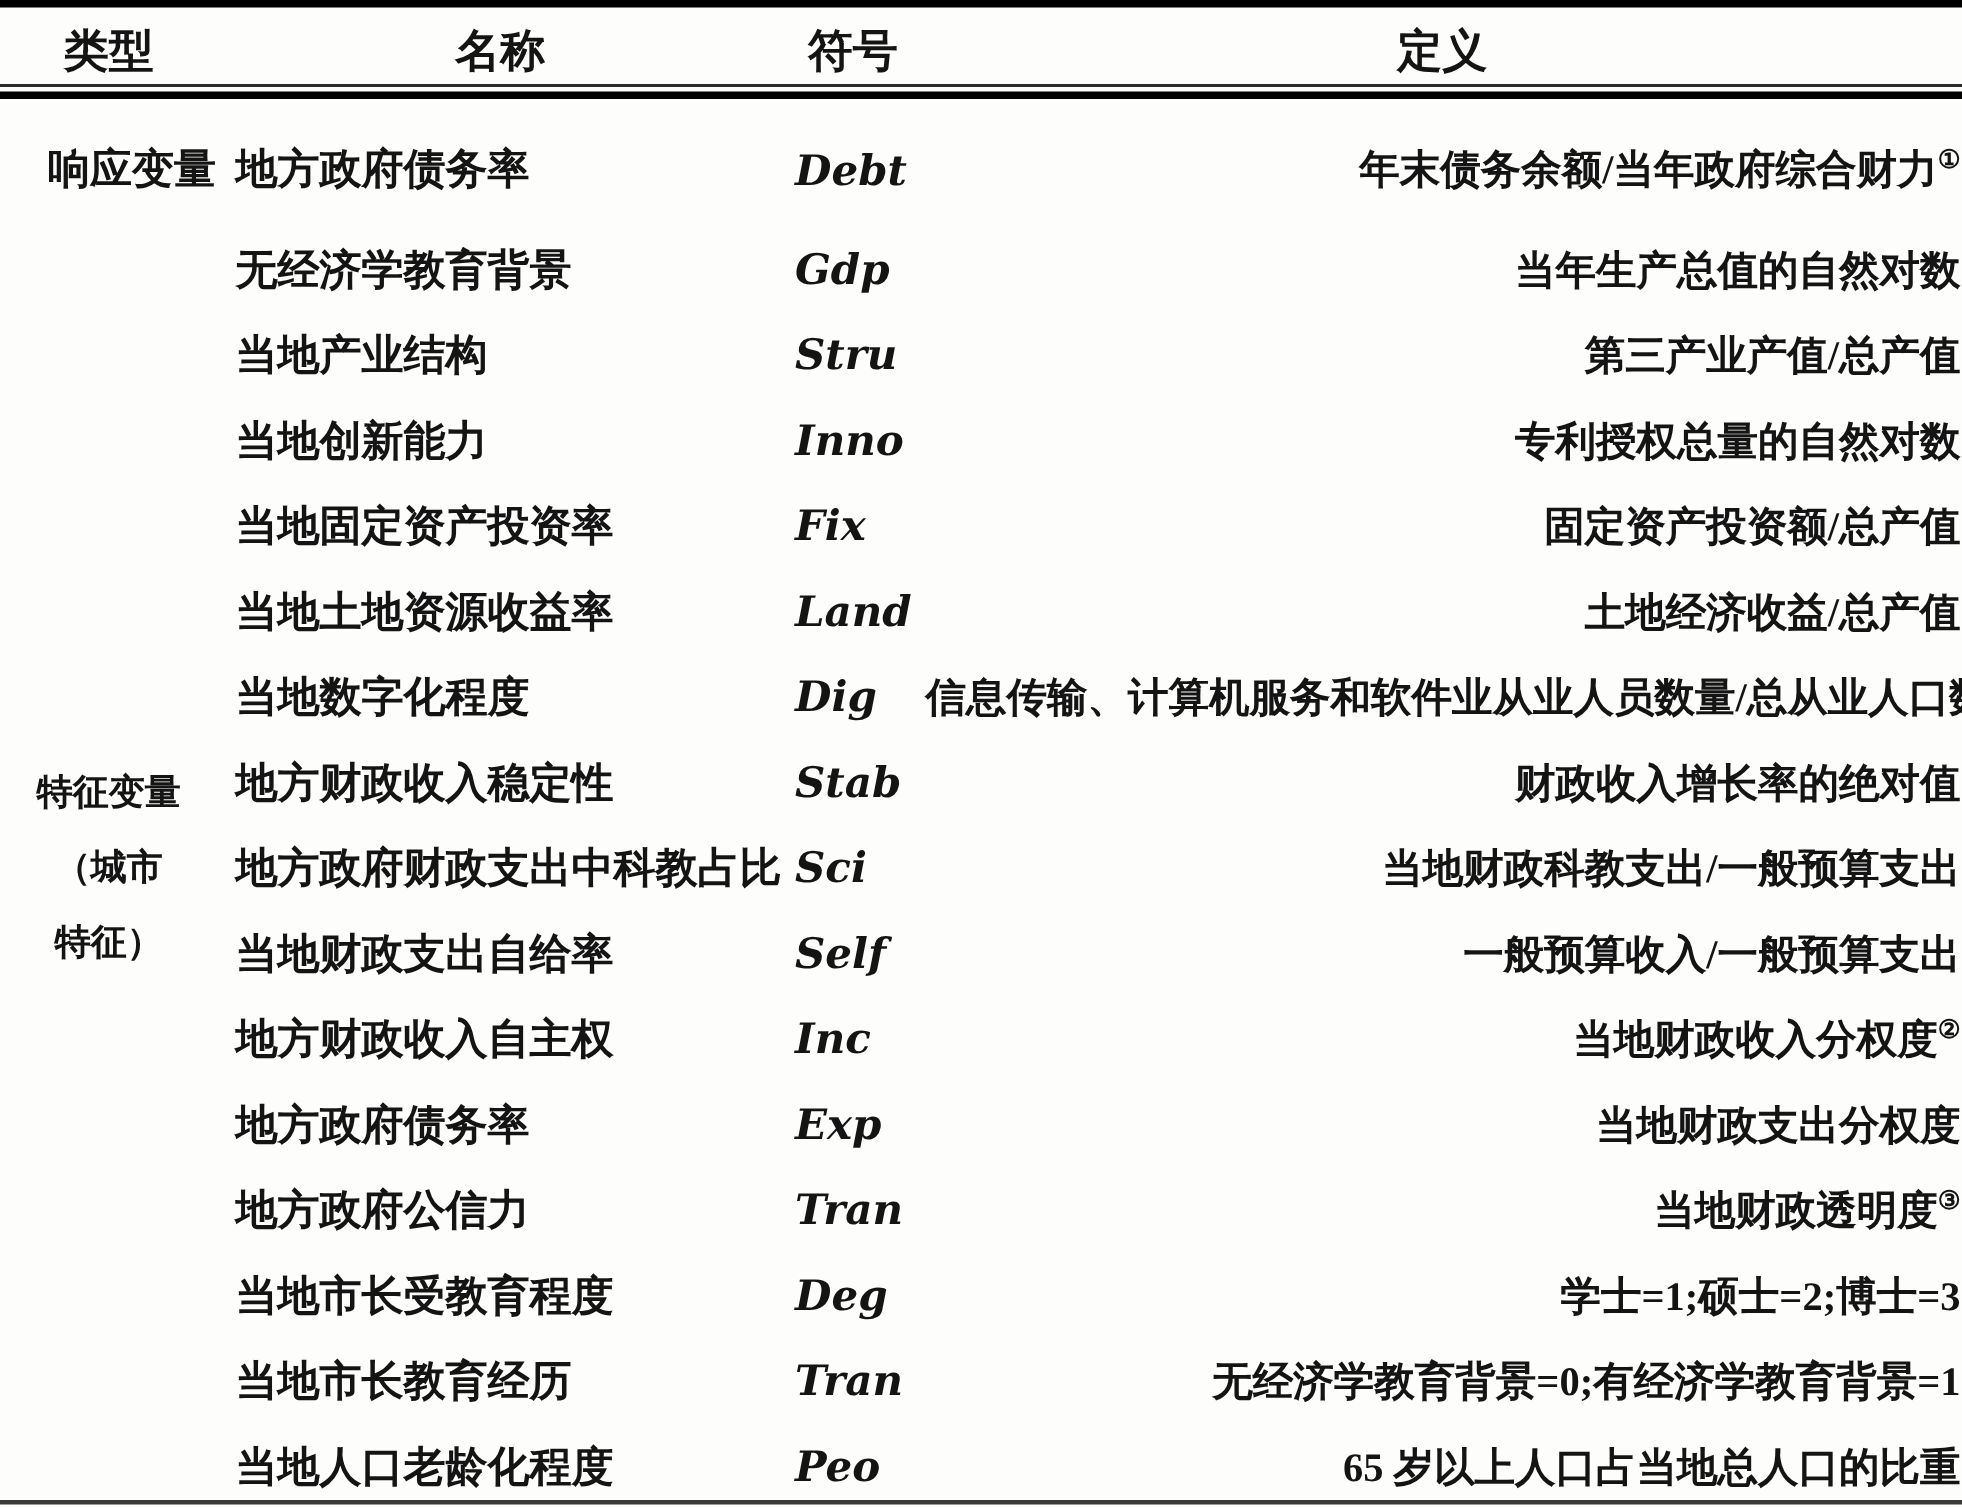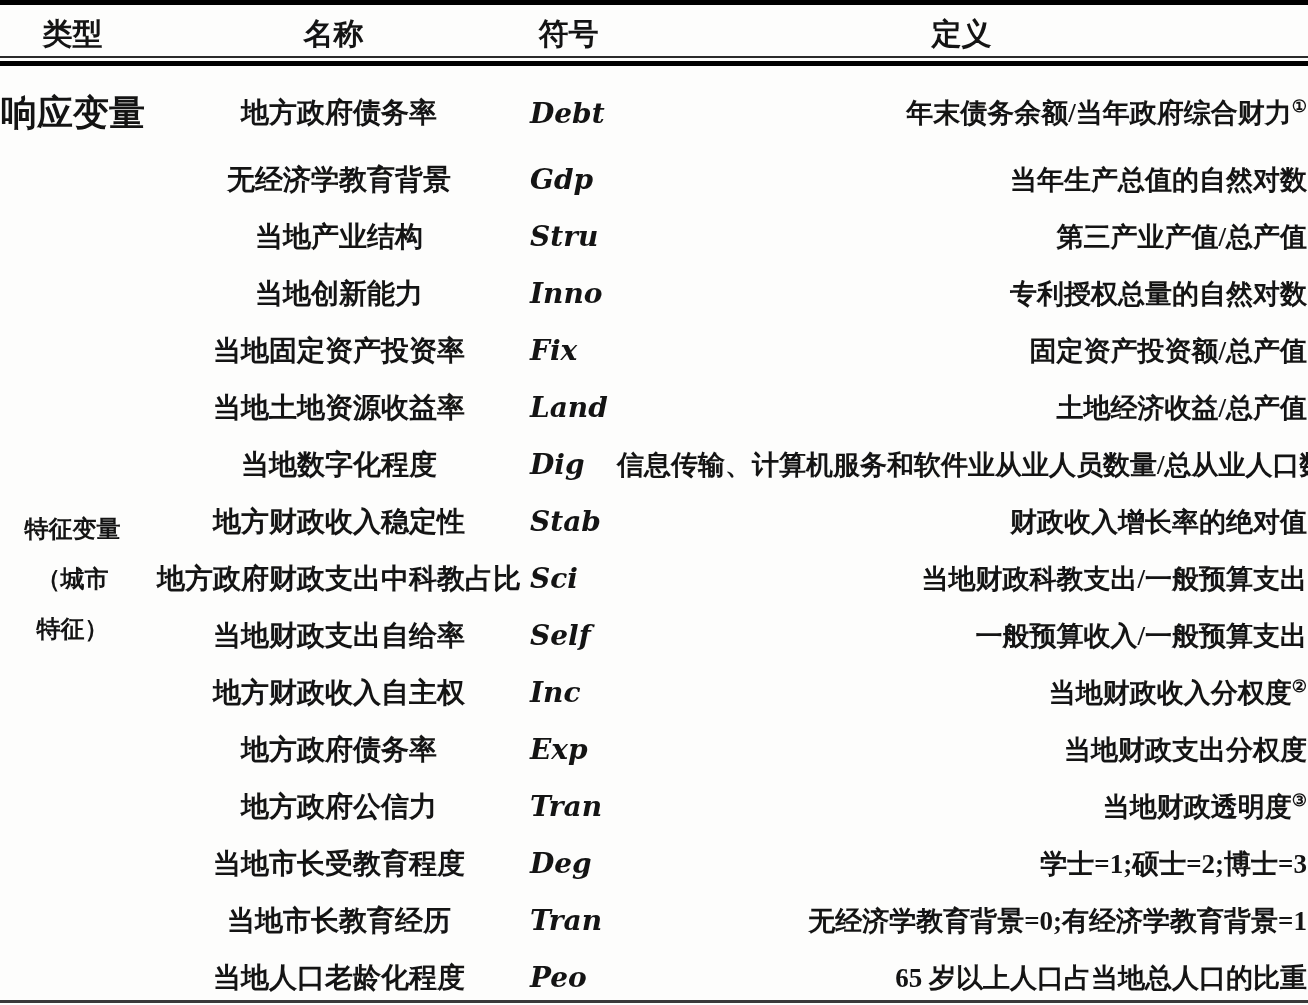--- a/index.html
+++ b/index.html
@@ -53,33 +53,33 @@
   tbody tr.row-first { height: 76px; }
 
   tbody td {
     vertical-align: middle;
     font-weight: 700;
     white-space: nowrap;
     overflow: visible;
     color: #141414;
   }
   td.c-type {
-    text-align: left;
-    font-size: 36px;
+    text-align: right;
+    font-size: 28px;
   }
   td.c-type-group {
     text-align: center;
     font-size: 24px;
     vertical-align: middle;
   }
   td.c-type-group .type-line {
     line-height: 50px;
   }
   td.c-name {
-    text-align: center;
+    text-align: left;
     padding-left: 12px;
     font-size: 28px;
   }
   td.c-symbol {
     text-align: left;
     padding-left: 8px;
     font-size: 28px;
     font-style: italic;
     font-weight: 700;
     font-family: "DejaVu Serif", serif;

